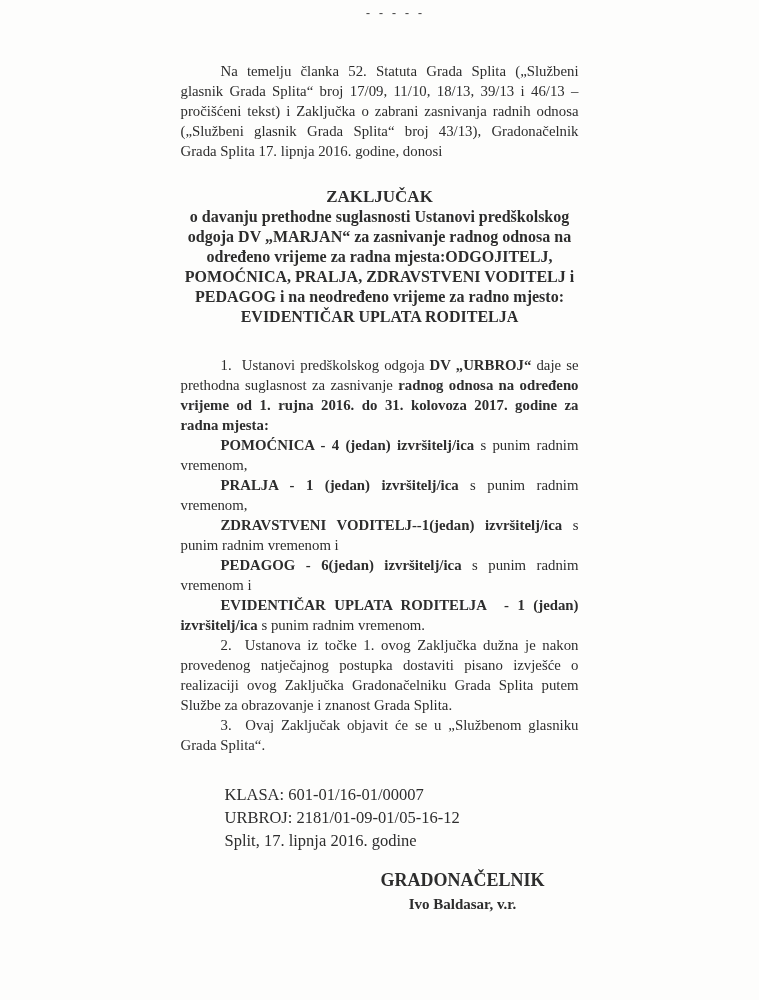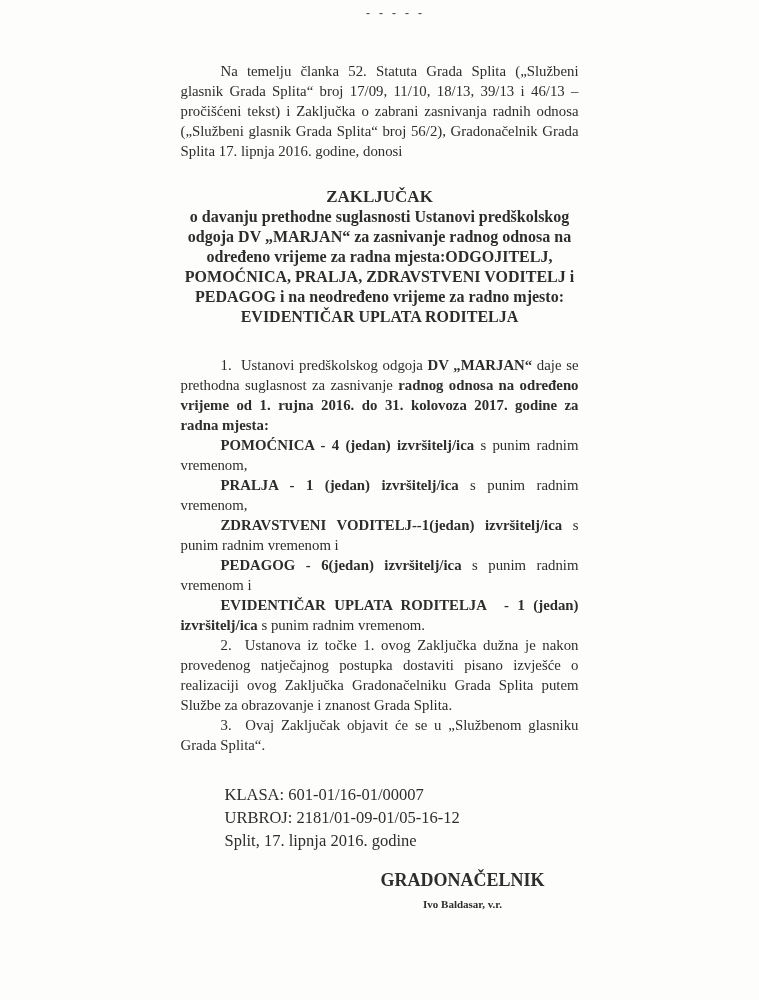--- a/index.html
+++ b/index.html
@@ -67,43 +67,43 @@
     margin-left: 162px;
     width: 240px;
     text-align: center;
     font-weight: bold;
   }
   .sig-role {
     font-size: 18px;
     line-height: 24px;
   }
   .sig-name {
-    font-size: 11px;
+    font-size: 15px;
     line-height: 24px;
     font-family: Liberation Serif, serif;
   }
 </style>
 </head>
 <body>
 
 <div class="page">
 
   <div class="separator">- - - - -</div>
 
   <div class="doc">
 
-    <p class="para intro">Na temelju članka 52. Statuta Grada Splita („Službeni glasnik Grada Splita“ broj 17/09, 11/10, 18/13, 39/13 i 46/13 – pročišćeni tekst) i Zaključka o zabrani zasnivanja radnih odnosa („Službeni glasnik Grada Splita“ broj 56/2), Gradonačelnik Grada Splita 17. lipnja 2016. godine, donosi</p>
+    <p class="para intro">Na temelju članka 52. Statuta Grada Splita („Službeni glasnik Grada Splita“ broj 17/09, 11/10, 18/13, 39/13 i 46/13 – pročišćeni tekst) i Zaključka o zabrani zasnivanja radnih odnosa („Službeni glasnik Grada Splita“ broj 43/13), Gradonačelnik Grada Splita 17. lipnja 2016. godine, donosi</p>
 
     <div class="title-block">
       <div class="title-heading">ZAKLJUČAK</div>
       <div class="subtitle">o davanju prethodne suglasnosti Ustanovi predškolskog odgoja DV „MARJAN“ za zasnivanje radnog odnosa na određeno vrijeme za radna mjesta:ODGOJITELJ, POMOĆNICA, PRALJA, ZDRAVSTVENI VODITELJ i PEDAGOG i na neodređeno vrijeme za radno mjesto: EVIDENTIČAR UPLATA RODITELJA</div>
     </div>
 
     <div class="paragraphs">
-        <p class="para"><span>1.&nbsp; Ustanovi predškolskog odgoja </span><span class="bold">DV „MARJAN“</span><span> daje se prethodna suglasnost za zasnivanje </span><span class="bold">radnog odnosa na određeno vrijeme od 1. rujna 2016. do 31. kolovoza 2017. godine za radna mjesta:</span></p>
+        <p class="para"><span>1.&nbsp; Ustanovi predškolskog odgoja </span><span class="bold">DV „URBROJ“</span><span> daje se prethodna suglasnost za zasnivanje </span><span class="bold">radnog odnosa na određeno vrijeme od 1. rujna 2016. do 31. kolovoza 2017. godine za radna mjesta:</span></p>
         <p class="para"><span class="bold">POMOĆNICA - 4 (jedan) izvršitelj/ica</span><span> s punim radnim vremenom,</span></p>
         <p class="para"><span class="bold">PRALJA - 1 (jedan) izvršitelj/ica</span><span> s punim radnim vremenom,</span></p>
         <p class="para"><span class="bold">ZDRAVSTVENI VODITELJ--1(jedan) izvršitelj/ica</span><span> s punim radnim vremenom i</span></p>
         <p class="para"><span class="bold">PEDAGOG - 6(jedan) izvršitelj/ica</span><span> s punim radnim vremenom i</span></p>
         <p class="para"><span class="bold">EVIDENTIČAR UPLATA RODITELJA&nbsp; - 1 (jedan) izvršitelj/ica</span><span> s punim radnim vremenom.</span></p>
         <p class="para"><span>2.&nbsp; Ustanova iz točke 1. ovog Zaključka dužna je nakon provedenog natječajnog postupka dostaviti pisano izvješće o realizaciji ovog Zaključka Gradonačelniku Grada Splita putem Službe za obrazovanje i znanost Grada Splita.</span></p>
         <p class="para"><span>3.&nbsp; Ovaj Zaključak objavit će se u „Službenom glasniku Grada Splita“.</span></p>
       </div>
 
     <div class="ref-block">

